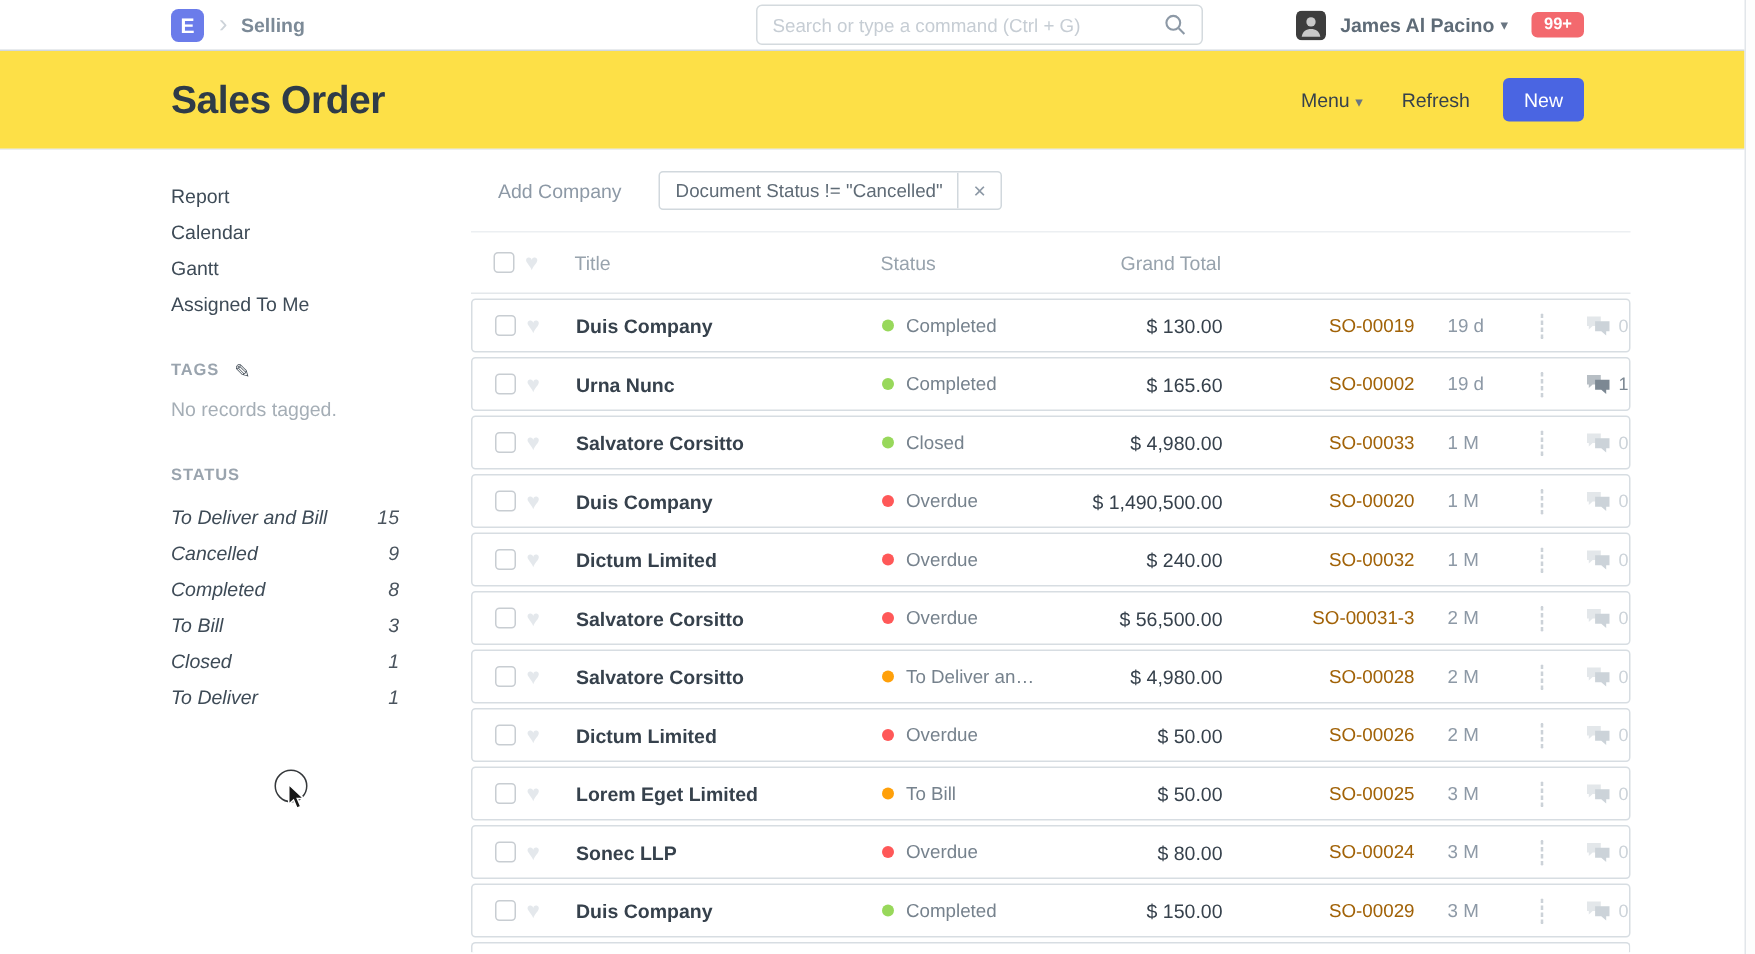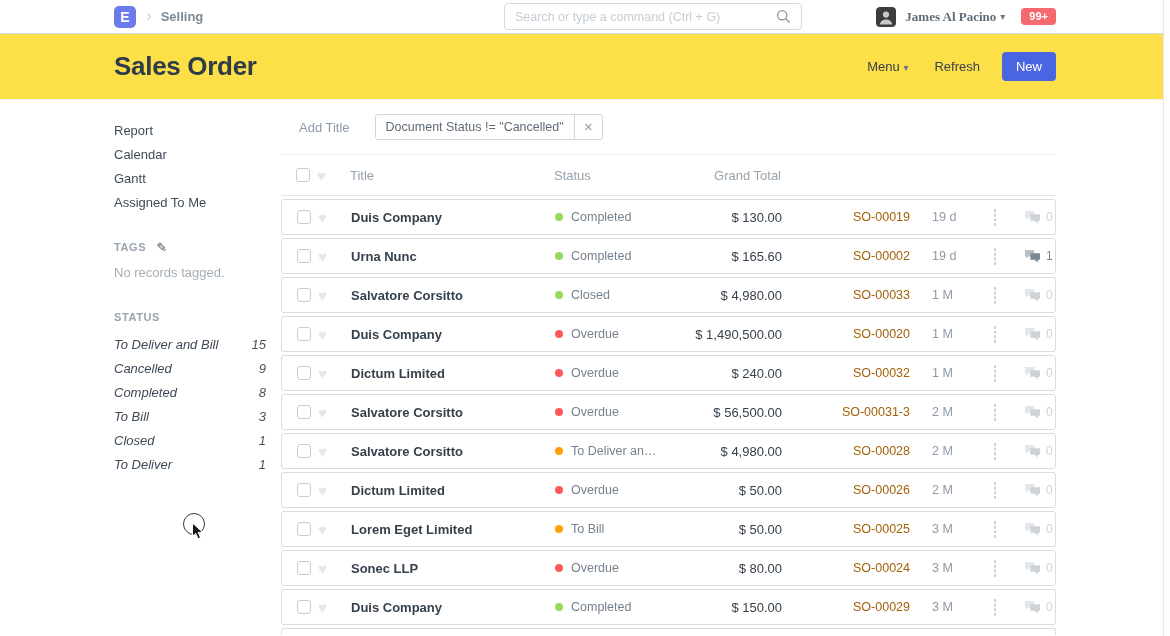--- a/index.html
+++ b/index.html
@@ -17,38 +17,38 @@
           font-weight:bold; font-size:14px; display:flex; align-items:center; justify-content:center; }
   .crumb-chevron { color:#cdd3d9; font-size:17px; margin:0 9px 2px 10px; }
   .crumb { color:#7c8a97; font-weight:bold; font-size:13px; }
   .search-wrap { position:absolute; left:390px; top:3px; width:298px; height:27px;
                  border:1px solid #d4dade; border-radius:4px; background:#fff;
                  display:flex; align-items:center; padding:0 10px; }
   .search-wrap input { border:none; outline:none; flex:1; font-family:inherit; font-size:12.5px; color:#36414c; }
   .search-wrap input::placeholder { color:#c6cdd4; }
   .nav-right { margin-left:auto; display:flex; align-items:center; }
   .avatar { width:20px; height:20px; border-radius:4px; overflow:hidden; flex:0 0 auto; }
-  .user-name { font-weight:bold; color:#5e6b77; font-size:13px; margin:0 4px 0 9px;font-family:Liberation Serif, serif; }
+  .user-name { font-weight:bold; color:#5e6b77; font-size:13px; margin:0 4px 0 9px; }
   .caret { font-size:10px; color:#6a7682; }
   .notif-badge { margin-left:16px; background:#f3696e; color:#fff; font-weight:bold;
                  font-size:11px; padding:3px 8px; border-radius:4px; line-height:1; }
 
   
   .page-head { border-bottom:1px solid #e9edf0; background:#fde047; }
   .page-head-inner { display:flex; align-items:center; height:65px; }
   .page-title { font-size:26px; font-weight:bold; color:#2e3b48; letter-spacing:-0.3px; }
   .head-actions { margin-left:auto; display:flex; align-items:center; }
   .text-btn { font-size:13px; color:#36414c; cursor:pointer; }
   .menu-btn { margin-right:26px; }
   .refresh-btn { margin-right:22px; }
   .btn-primary { background:#4a65e2; color:#fff; font-size:13px; border:none; border-radius:4px;
                  padding:7px 14px; font-family:inherit; cursor:pointer; }
 
   
-  .layout { display:flex; }
+  .layout { display:flex;gap:33px; }
   .sidebar { width:152px; padding-top:18px; flex:0 0 auto; }
   .side-item { height:24px; display:flex; align-items:center; color:#3e4b57; cursor:pointer; }
   .side-heading { margin-top:26px; height:14px; display:flex; align-items:center;
                   font-size:11px; letter-spacing:0.6px; color:#9aa4ae; font-weight:bold; }
   .pencil { font-size:13px; color:#4a545e; margin-left:10px; cursor:pointer; font-weight:normal; }
   .side-empty { margin-top:11px; color:#a5aeb6; }
   .status-item { height:24px; display:flex; align-items:center; justify-content:space-between;
                  color:#3e4b57; cursor:pointer;font-style:italic; }
   .status-item .count { color:#4a545e; }
   .statuses { margin-top:8px; }
@@ -202,21 +202,21 @@
   <div class="status-item">
     <span>To Deliver</span>
     <span class="count">1</span>
   </div>
 </div>
   </div>
 
   <div class="main">
 
     <div class="filter-row">
-      <span class="add-filter">Add Title</span>
+      <span class="add-filter">Add Company</span>
       <span class="filter-pill">
         <span class="filter-pill-label">Document Status != "Cancelled"</span>
         <span class="filter-pill-x">
           <span>✕</span>
         </span>
       </span>
     </div>
 
     <div class="header-row">
       <div class="col col-check">

